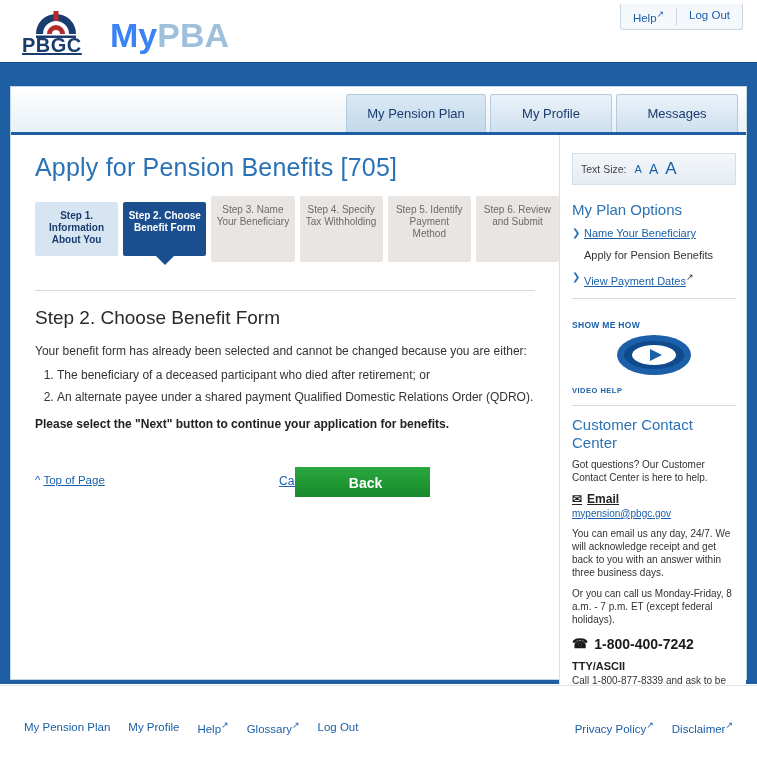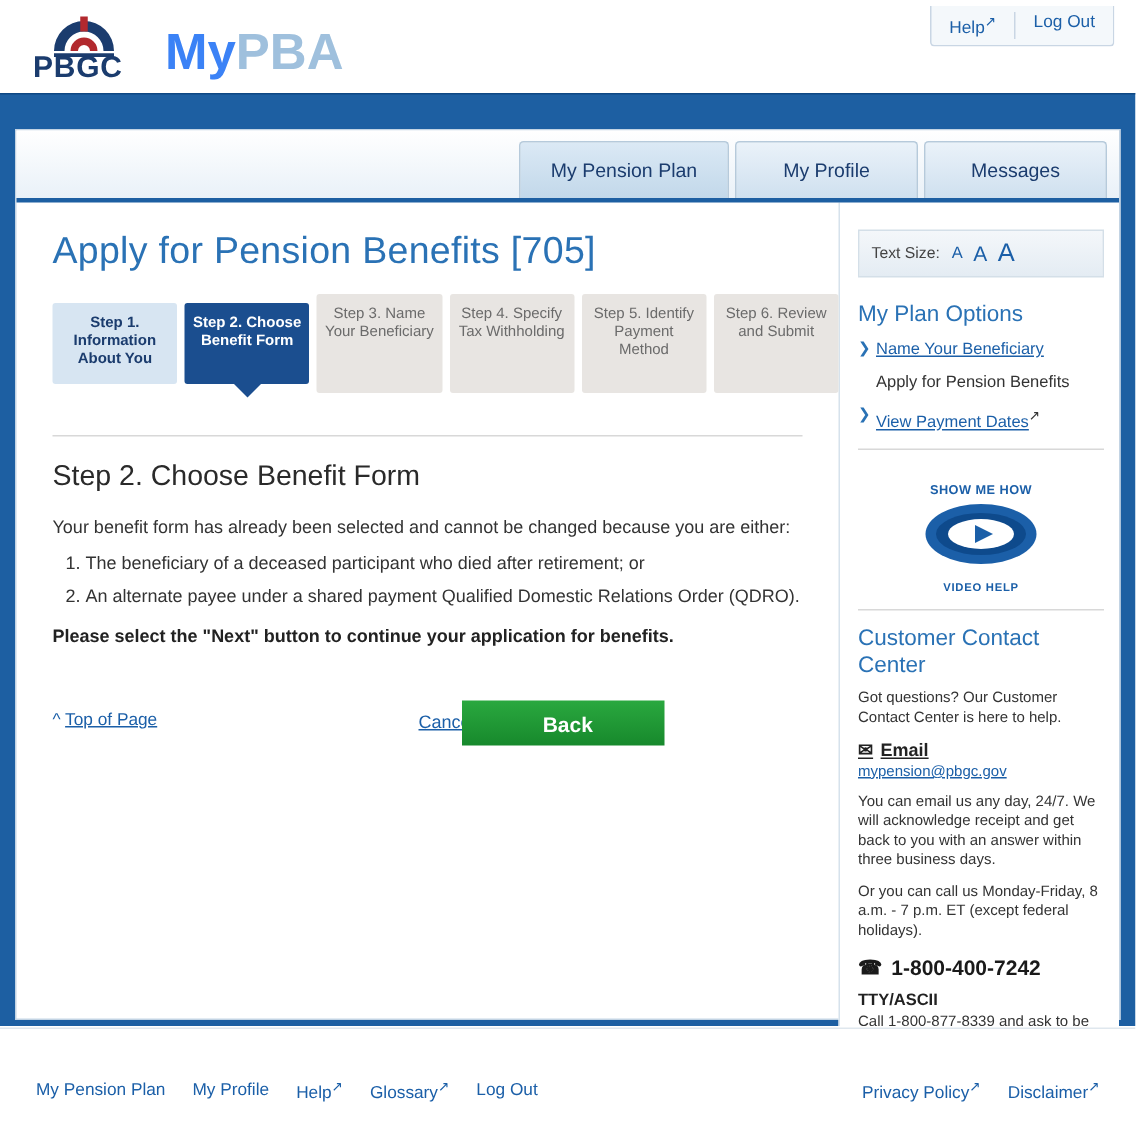--- a/index.html
+++ b/index.html
@@ -26,21 +26,21 @@
   }
   .logo-wrap {
     position: absolute;
     left: 22px; top: 8px;
     display: flex; align-items: flex-end;
   }
   .pbgc-logo { width: 68px; height: 46px; position: relative; }
   .pbgc-text {
     font-size: 20px; font-weight: bold; color: #1b3c6e;
     letter-spacing: 0.5px; line-height: 1;
-    position: absolute; left: 0; top: 27px;
+    position: absolute; left: 0; top: 27px; text-decoration: underline;
   }
   .mypba {
     margin-left: 20px;
     font-size: 34px;
     line-height: 1;
     position: relative;
     top: -2px;
   }
   .mypba .my { color: #3b82f6; font-weight: bold; }
   .mypba .pba { color: #9fc0dd; font-weight: bold; }
@@ -267,21 +267,21 @@
     background: #1f9a36;
     background: linear-gradient(to bottom, #2aa83f 0%, #17892c 100%);
     color: #fff;
     font-size: 14px;
     font-weight: bold;
     text-align: center;
     line-height: 30px;
     border: none;
     cursor: pointer;
   }
-  .btn-back { left: 273px; padding-left: 12px; }
+  .btn-back { left: 260px; padding-left: 12px; }
   .btn-next { left: 419px; }
 
   
   .text-size {
     background: linear-gradient(to bottom, #f4f7fa 0%, #e4ecf3 100%);
     border: 1px solid #d4dfe8;
     height: 32px;
     display: flex;
     align-items: center;
     padding: 0 8px;
@@ -312,21 +312,21 @@
     color: #2a72b5; font-size: 10px;
   }
   ul.side-list li a {
     color: #1b5fa8;
     text-decoration: underline;
     text-align: center;
   }
   .side-rule { border-top: 1px solid #d8d8d8; margin: 10px 0; }
 
   .smh {
-    text-align: center;
+    text-align: left;
     margin: 21px 0 8px 0;
   }
   .smh-oval {
     width: 78px; height: 56px;
     margin: 0 auto;
     position: relative;
   }
   .smh-top {
     font-size: 8.5px; color: #1b5fa8; font-weight: bold;
     letter-spacing: 0.3px;

